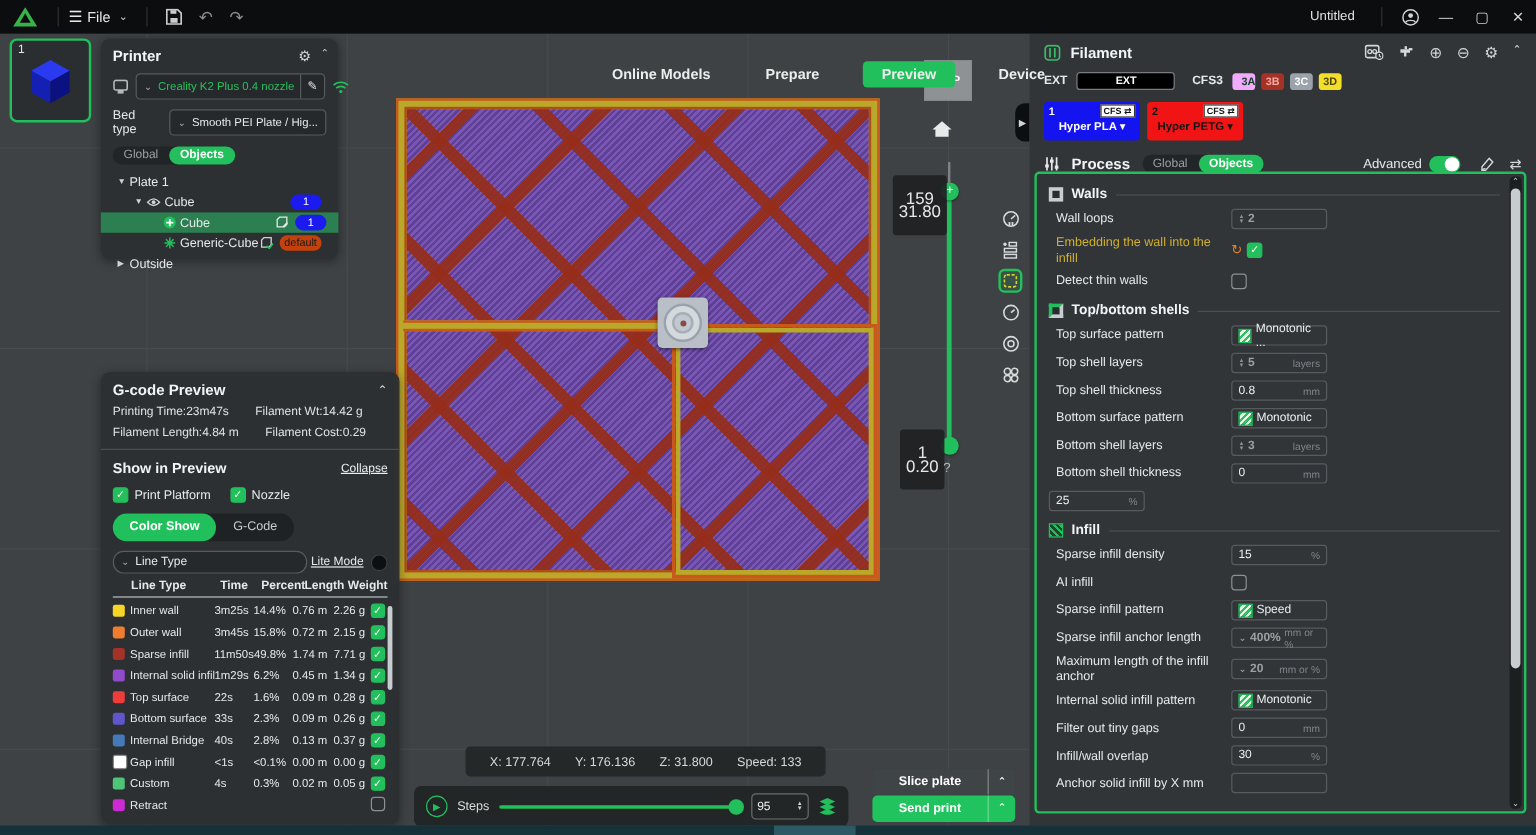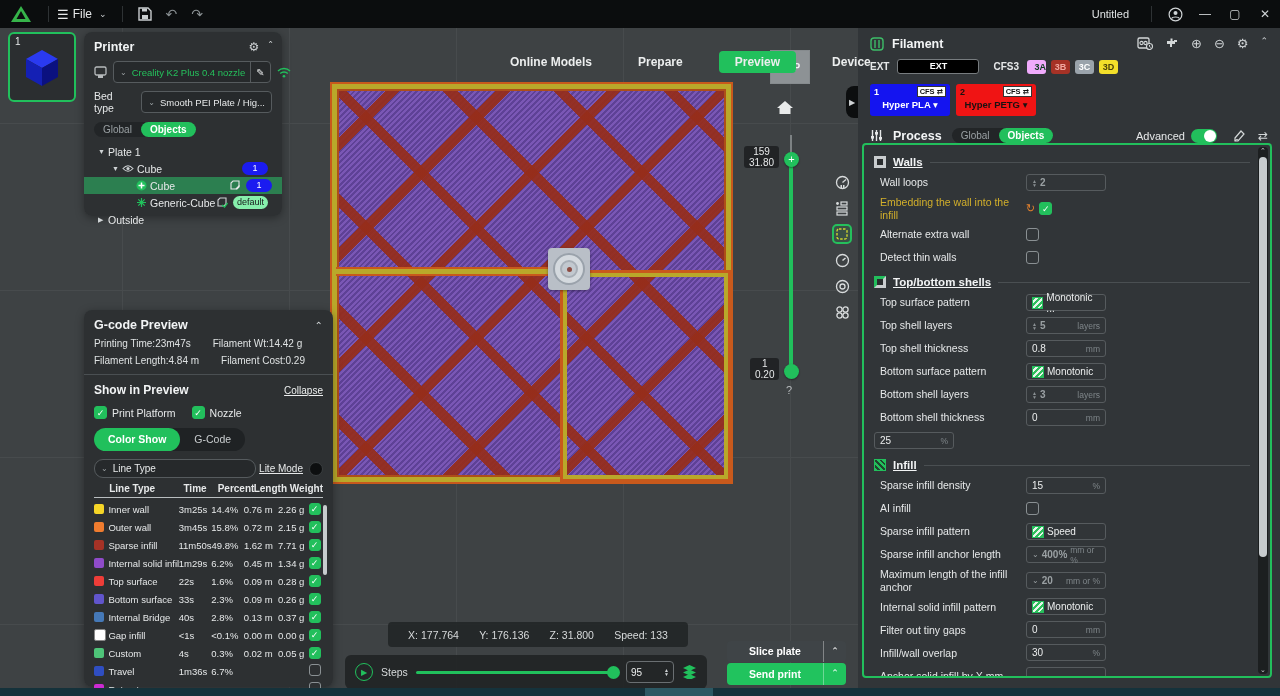--- a/index.html
+++ b/index.html
@@ -37,21 +37,21 @@
   #center-knob .k3{width:5px;height:5px;border-radius:50%;background:#8c4b42;}
   
   #viewcube{position:absolute;left:770px;top:22px;width:40px;height:34px;background:rgba(150,155,158,.9);color:#f2f4f5;font-weight:bold;font-size:10px;display:flex;align-items:center;justify-content:center;box-shadow:inset 0 0 0 1px #868b8e;}
   #home-ic{position:absolute;left:776px;top:72px;}
   
   #lslider-stub{position:absolute;left:790px;top:107px;width:2px;height:24px;background:#7d8284;}
   #lslider{position:absolute;left:789px;top:131px;width:4px;height:212px;background:#21c05c;border-radius:2px;}
   .lhandle{position:absolute;width:15px;height:15px;border-radius:50%;background:#21c05c;left:784px;box-shadow:0 1px 2px rgba(0,0,0,.4);color:#fff;font-size:11px;line-height:14px;text-align:center;}
   #lhandle-top{top:124px;}
   #lhandle-bot{top:336px;}
-  .ltip{position:absolute;background:rgba(30,33,35,.92);border-radius:3px;color:#e6e8e9;font-size:10px;line-height:11px;text-align:center;padding:0 5px;}
+  .ltip{position:absolute;background:rgba(30,33,35,.92);border-radius:3px;color:#e6e8e9;font-size:14px;line-height:11px;text-align:center;padding:14px 5px;}
   #ltip-top{left:744px;top:118px;}
   #ltip-bot{left:750px;top:330px;}
   #lhelp{position:absolute;left:786px;top:356px;color:#b6babc;font-size:11px;}
   
   #side-tools{position:absolute;left:832px;top:144px;display:flex;flex-direction:column;gap:6px;align-items:center;}
   .st-ic{width:20px;height:20px;display:flex;align-items:center;justify-content:center;color:#d8dbdc;font-size:13px;}
   .st-ic.sel{border:2px solid #25c05c;border-radius:5px;background:rgba(37,192,92,.12);color:#cdd52f;box-sizing:border-box;}
   #panel-tab{position:absolute;left:846px;top:58px;width:12px;height:32px;background:#0c0e0f;border-radius:8px 0 0 8px;display:flex;align-items:center;justify-content:center;color:#cfd3d5;font-size:8px;}
   
   #statusbar{position:absolute;left:388px;top:594px;width:280px;height:25px;background:rgba(32,35,37,.85);border-radius:4px;display:flex;align-items:center;justify-content:space-around;font-size:10.5px;color:#d7dadb;padding:0 10px;}
@@ -86,21 +86,21 @@
   .pill-group{display:inline-flex;background:#222527;border-radius:10px;margin-top:8px;}
   .pill{padding:2px 9px;font-size:10px;color:#9aa0a3;border-radius:10px;}
   .pill.on{background:#22bf5c;color:#fff;font-weight:bold;}
   #tree{margin-top:6px;}
   .tree-row{display:flex;align-items:center;height:17px;font-size:10.5px;color:#e6e8e9;position:relative;padding-right:4px;}
   .tree-row.sel{background:#2c7f50;margin:0 -10px;padding:0 10px 0 10px;}
   .tr-exp{width:10px;font-size:7px;color:#cfd3d5;}
   .tr-ic{margin-right:3px;display:inline-flex;align-items:center;}
   .badge{margin-left:auto;min-width:26px;text-align:center;border-radius:8px;font-size:9px;line-height:13px;}
   .badge.blue{background:#1b1bf0;color:#fff;}
-  .badge.white{background:#86efac;color:#17191a;padding:0 4px;}
+  .badge.white{background:#c2410c;color:#17191a;padding:0 4px;}
   .tr-act{margin-left:auto;margin-right:5px;font-size:10px;}
   .tr-act + .badge{margin-left:0;}
   
   #gcode-panel{left:84px;top:310px;width:249px;height:377px;padding:8px 10px;box-sizing:border-box;}
   .gstats{display:flex;gap:22px;font-size:10px;color:#dfe2e3;margin-top:6px;}
   #gdivider{height:1px;background:#4a4f52;margin:8px -10px 0;}
   #show-row{display:flex;align-items:center;margin-top:8px;}
   #collapse-link{margin-left:auto;font-size:10px;text-decoration:underline;color:#eceeee;}
   #prev-checks{display:flex;gap:16px;margin-top:9px;font-size:10.5px;align-items:center;}
   .cb{width:13px;height:13px;border:1.5px solid #8a9093;border-radius:3px;box-sizing:border-box;display:inline-flex;align-items:center;justify-content:center;font-size:9px;color:#fff;}
@@ -147,21 +147,21 @@
   #adv-toggle i{position:absolute;right:1px;top:1px;width:12px;height:12px;border-radius:50%;background:#fff;}
   #proc-ics{display:flex;gap:12px;color:#d3d7d8;font-size:12px;margin-left:6px;}
   
   #settings-box{position:absolute;left:4px;top:115px;right:8px;bottom:10px;border:2px solid #22bf5c;border-radius:4px;overflow:hidden;}
   #settings-list{position:absolute;left:0;top:0;right:16px;bottom:0;padding:4px 4px 0 10px;overflow:hidden;}
   #sb-track{position:absolute;right:2px;top:2px;bottom:2px;width:10px;background:#1c1f20;border-radius:4px;}
   #sb-up,#sb-down{position:absolute;left:0;width:10px;text-align:center;color:#cfd3d5;font-size:7px;}
   #sb-up{top:0;} #sb-down{bottom:0;}
   #sb-thumb{position:absolute;left:1px;top:10px;width:8px;height:400px;background:#c7ccce;border-radius:4px;}
   .sec-head{display:flex;align-items:center;gap:7px;margin:7px 0 3px;}
-  .sec-title{font-weight:bold;font-size:11.5px;color:#f2f4f5;text-decoration:underline;}
+  .sec-title{font-weight:bold;font-size:11.5px;color:#f2f4f5;}
   .sec-line{flex:1;height:1px;background:#4a4f52;}
   .sec-ic{width:12px;height:12px;box-sizing:border-box;display:inline-block;}
   .ic-walls{border:3px solid #c9cdcf;background:#2a2d2f;}
   .ic-shells{border:3px solid #c9cdcf;border-left:3px solid #22bf5c;border-top:3px solid #22bf5c;background:#2a2d2f;}
   .ic-infill{border:1px solid #22bf5c;background:repeating-linear-gradient(45deg,#22bf5c 0 2px,#20442e 2px 4px);}
   .srow{display:flex;align-items:center;padding:2px 0;min-height:19px;}
   .slabel{width:152px;font-size:10.5px;line-height:1.2;color:#e6e8e9;padding-left:6px;box-sizing:border-box;}
   .slabel.mod{color:#d2af2b;}
   .reset-ic{color:#e07f2c;font-size:11px;margin-right:4px;}
   .sctrl{width:80px;height:17px;border:1px solid #565b5e;border-radius:3px;display:flex;align-items:center;padding:0 5px;box-sizing:border-box;font-size:10px;gap:3px;}
@@ -525,21 +525,21 @@
           <span class="c-wt">2.15 g</span>
           <span class="c-chk"><span class="cb on">✓</span></span>
         </div>
         <div class="lt-row">
           <span class="c-chip">
             <span style="background: rgb(165, 50, 38);"></span>
           </span>
           <span class="c-label">Sparse infill</span>
           <span class="c-time">11m50s</span>
           <span class="c-pct">49.8%</span>
-          <span class="c-len">1.62 m</span>
+          <span class="c-len">1.74 m</span>
           <span class="c-wt">7.71 g</span>
           <span class="c-chk"><span class="cb on">✓</span></span>
         </div>
         <div class="lt-row">
           <span class="c-chip">
             <span style="background: rgb(143, 75, 201);"></span>
           </span>
           <span class="c-label">Internal solid infill</span>
           <span class="c-time">1m29s</span>
           <span class="c-pct">6.2%</span>
@@ -594,31 +594,20 @@
         <div class="lt-row">
           <span class="c-chip">
             <span style="background: rgb(78, 196, 121);"></span>
           </span>
           <span class="c-label">Custom</span>
           <span class="c-time">4s</span>
           <span class="c-pct">0.3%</span>
           <span class="c-len">0.02 m</span>
           <span class="c-wt">0.05 g</span>
           <span class="c-chk"><span class="cb on">✓</span></span>
-        </div>
-        <div class="lt-row">
-          <span class="c-chip">
-            <span style="background: rgb(47, 78, 194);"></span>
-          </span>
-          <span class="c-label">Travel</span>
-          <span class="c-time">1m36s</span>
-          <span class="c-pct">6.7%</span>
-          <span class="c-len"></span>
-          <span class="c-wt"></span>
-          <span class="c-chk"><span class="cb"></span></span>
         </div>
         <div class="lt-row">
           <span class="c-chip">
             <span style="background: rgb(204, 43, 211);"></span>
           </span>
           <span class="c-label">Retract</span>
           <span class="c-time"></span>
           <span class="c-pct"></span>
           <span class="c-len"></span>
           <span class="c-wt"></span>
@@ -738,24 +727,20 @@
             </span>
             <span class="val">2</span>
           </span>
         </div>
         <div class="srow">
           <span class="slabel mod">Embedding the wall into the infill</span>
           <span class="reset-ic">↻</span>
           <span class="cb on">✓</span>
         </div>
         <div class="srow">
-          <span class="slabel">Alternate extra wall</span>
-          <span class="cb"></span>
-        </div>
-        <div class="srow">
           <span class="slabel">Detect thin walls</span>
           <span class="cb"></span>
         </div>
         <div class="sec-head">
           <span class="sec-ic ic-shells"></span>
           <span class="sec-title">Top/bottom shells</span>
           <span class="sec-line"></span>
         </div>
         <div class="srow">
           <span class="slabel">Top surface pattern</span>

